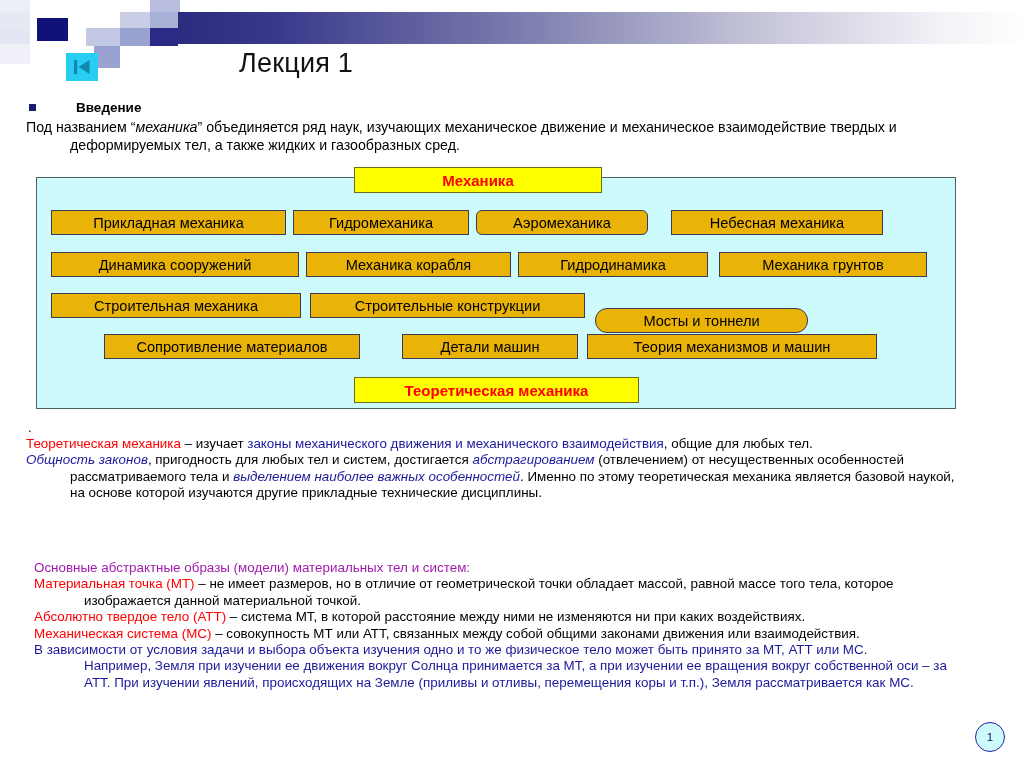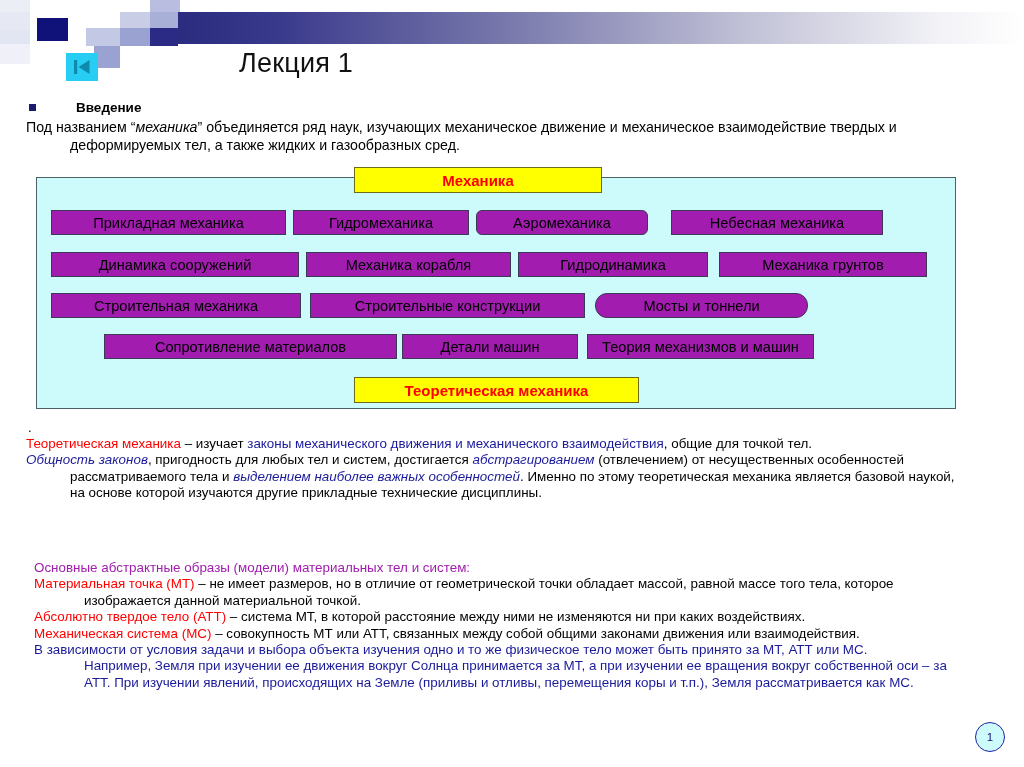--- a/index.html
+++ b/index.html
@@ -116,21 +116,21 @@
     width: 285px; height: 26px;
     background: #ffff00;
     border: 1.5px solid #6b6b1a;
     box-sizing: border-box;
     display: flex; align-items: center; justify-content: center;
     font-size: 15px; font-weight: bold; color: #ff0000;
     z-index: 5;
   }
   .dbox {
     position: absolute;
-    background: #a21caf;
+    background: #eab308;
     border: 1.5px solid #3b3b55;
     box-sizing: border-box;
     height: 25px;
     display: flex; align-items: center; justify-content: center;
     font-size: 14.6px;
     color: #000;
     white-space: nowrap;
   }
 
   
@@ -227,33 +227,33 @@
   <div class="dbox" style="left:439px; top:32px; width:172px;border-radius:6px;">Аэромеханика</div>
   <div class="dbox" style="left:634px; top:32px; width:212px;">Небесная механика</div>
 
   <div class="dbox" style="left:14px;  top:74px; width:248px;">Динамика сооружений</div>
   <div class="dbox" style="left:269px; top:74px; width:205px;">Механика корабля</div>
   <div class="dbox" style="left:481px; top:74px; width:190px;">Гидродинамика</div>
   <div class="dbox" style="left:682px; top:74px; width:208px;">Механика грунтов</div>
 
   <div class="dbox" style="left:14px;  top:115px; width:250px;">Строительная механика</div>
   <div class="dbox" style="left:273px; top:115px; width:275px;">Строительные конструкции</div>
-  <div class="dbox" style="left:558px; top:115px; width:213px;border-radius:12px;">Мосты и тоннели</div>
-
-  <div class="dbox" style="left:67px;  top:156px; width:293px;">Сопротивление материалов</div>
+  <div class="dbox" style="left:558px; top:130px; width:213px;border-radius:12px;">Мосты и тоннели</div>
+
+  <div class="dbox" style="left:67px;  top:156px; width:256px;">Сопротивление материалов</div>
   <div class="dbox" style="left:365px; top:156px; width:176px;">Детали машин</div>
-  <div class="dbox" style="left:550px; top:156px; width:227px;">Теория механизмов и машин</div>
+  <div class="dbox" style="left:550px; top:156px; width:290px;">Теория механизмов и машин</div>
 </div>
 <div id="mech-top-box">Механика</div>
 <div id="theor-box">Теоретическая механика</div>
 
 <div class="dot-mark">.</div>
 <div class="para-block" id="block-theor">
   <div class="ln">
-    <span class="red">Теоретическая механика</span><span class="black"> – изучает </span><span class="blue">законы механического движения и механического взаимодействия</span><span class="black">, общие для точкой тел.</span>
+    <span class="red">Теоретическая механика</span><span class="black"> – изучает </span><span class="blue">законы механического движения и механического взаимодействия</span><span class="black">, общие для любых тел.</span>
   </div>
   <div class="ln">
     <span class="blue-it">Общность законов</span><span class="black">, пригодность для любых тел и систем, достигается </span><span class="blue-it">абстрагированием</span><span class="black"> (отвлечением) от несущественных особенностей</span>
   </div>
   <div class="ln ind">
     <span class="black">рассматриваемого тела и </span><span class="blue-it">выделением наиболее важных особенностей</span><span class="black">. Именно по этому теоретическая механика является базовой наукой,</span>
   </div>
   <div class="ln ind black">на основе которой изучаются другие прикладные технические дисциплины.</div>
 </div>
 

